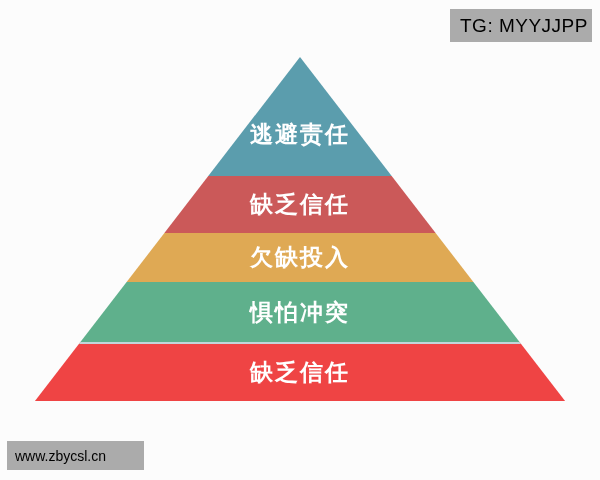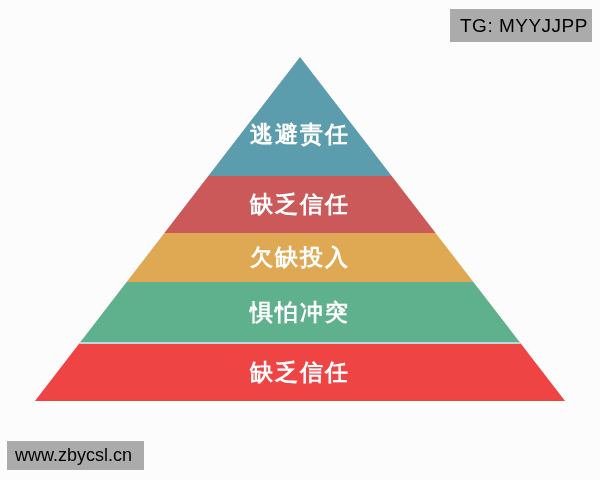--- a/index.html
+++ b/index.html
@@ -33,21 +33,21 @@
     height: 33px;
     font-size: 19px;
     padding-left: 10px;
     letter-spacing: 0.5px;
   }
   .badge-bottom-left {
     left: 7px;
     top: 441px;
     width: 137px;
     height: 29px;
-    font-size: 18px;
+    font-size: 14px;
     padding-left: 8px;
   }
   
   .pyramid {
     position: absolute;
     left: 28px;
     top: 57px;
     width: 544px;
     height: 353px;
     clip-path: polygon(50% 0%, 100% 100%, 0% 100%);

